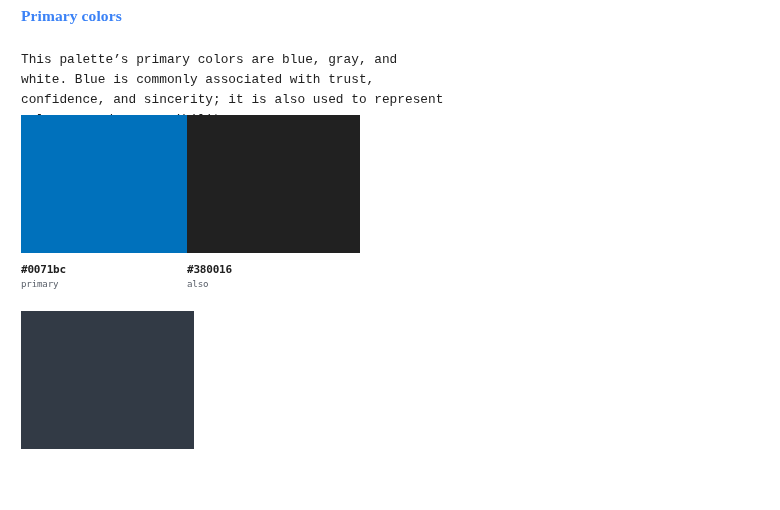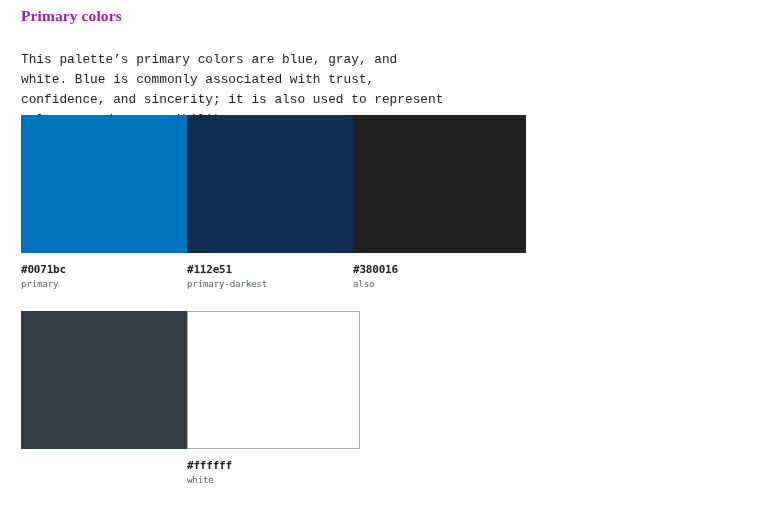--- a/index.html
+++ b/index.html
@@ -88,47 +88,37 @@
     margin-top: 2px;
     line-height: 11px;
     letter-spacing: -0.2px;
   }
 </style>
 </head>
 <body style="background-color: rgb(255, 255, 255);">
 
 <div class="page">
 
-  <h2 class="section-title" style="color: #a21caf;">Primary colors</h2>
+  <h2 class="section-title" style="color: #3b82f6;">Primary colors</h2>
 
   <p class="intro">This palette’s primary colors are blue, gray, and white. Blue is commonly associated with trust, confidence, and sincerity; it is also used to represent calmness and responsibility.</p>
 
   <div class="swatch-grid">
       <div class="swatch-row">
         <div class="swatch-cell">
           <div class="swatch-chip" style="background-color: rgb(0, 113, 188);"></div>
           <div class="swatch-hex">#0071bc</div>
           <div class="swatch-name">primary</div>
         </div>
         <div class="swatch-cell">
-          <div class="swatch-chip" style="background-color: rgb(17, 46, 81);"></div>
-          <div class="swatch-hex">#112e51</div>
-          <div class="swatch-name">primary-darkest</div>
-        </div>
-        <div class="swatch-cell">
           <div class="swatch-chip" style="background-color: rgb(33, 33, 33);"></div>
           <div class="swatch-hex">#380016</div>
           <div class="swatch-name">also</div>
         </div>
       </div>
       <div class="swatch-row">
         <div class="swatch-cell">
           <div class="swatch-chip" style="background-color: rgb(50, 58, 69);"></div>
         </div>
-        <div class="swatch-cell">
-          <div class="swatch-chip bordered" style="background-color: rgb(255, 255, 255);"></div>
-          <div class="swatch-hex">#ffffff</div>
-          <div class="swatch-name">white</div>
-        </div>
       </div>
     </div>
 
 </div>
 
 </body></html>

